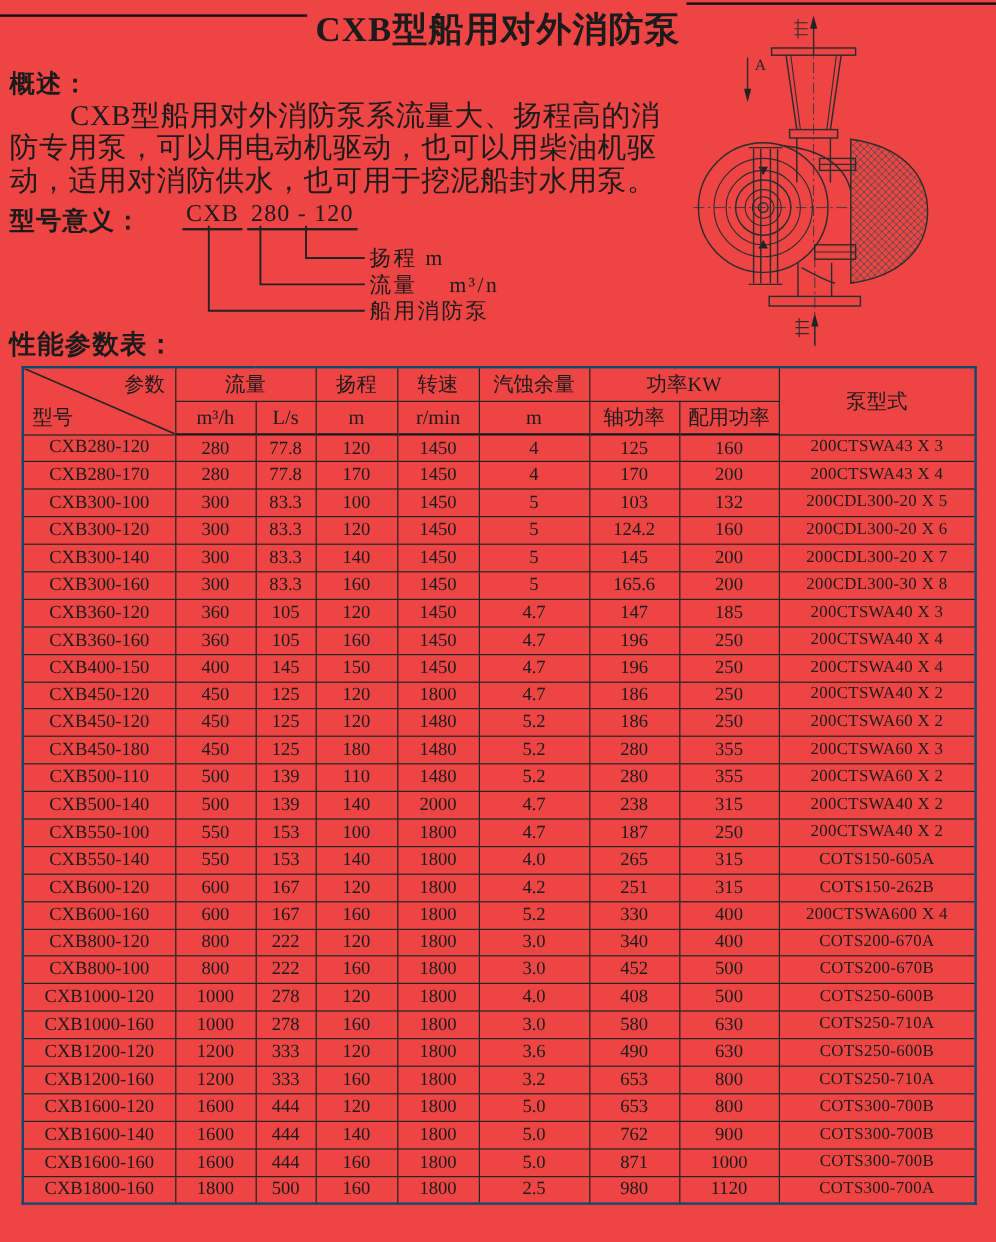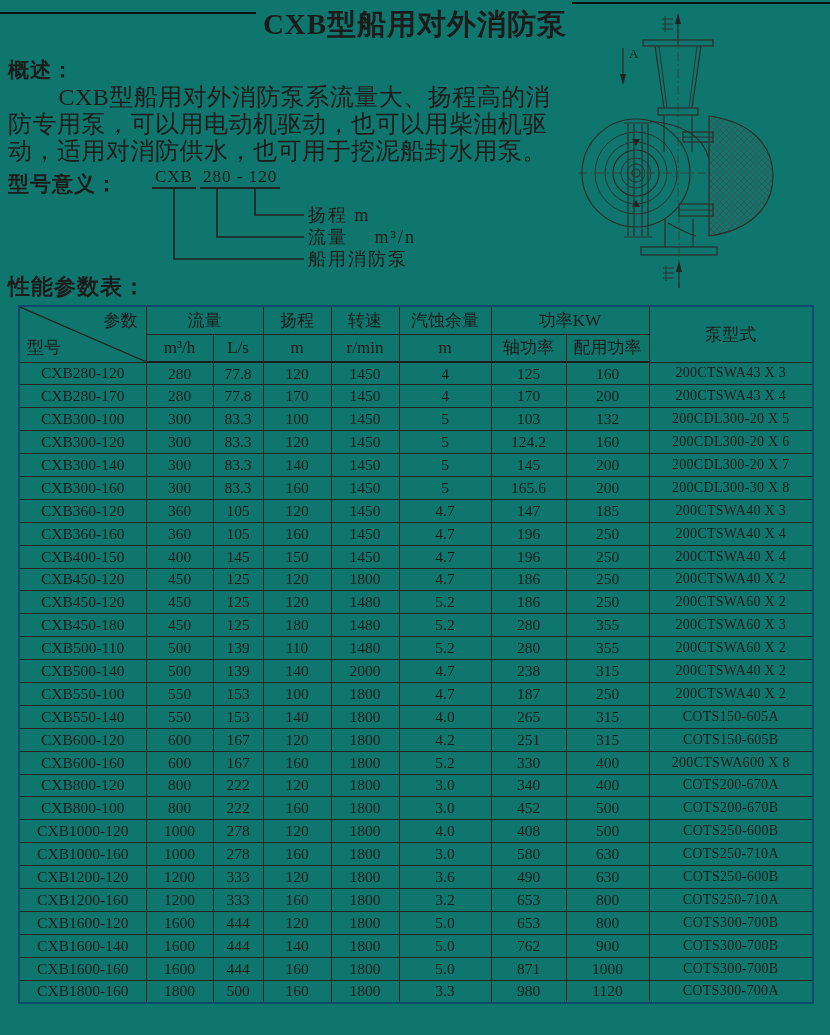--- a/index.html
+++ b/index.html
@@ -1,38 +1,38 @@
 <!DOCTYPE html>
 <html><head>
 <meta charset="utf-8">
 <style>
   * { margin:0; padding:0; box-sizing:border-box; }
   html,body { background:#e8e8e6; }
   .page {
     position:relative; width:830px; height:1035px; margin:0 auto;
-    background:#0f766e; color:#1b1b1b; overflow:hidden;
+    background:#ef4444; color:#1b1b1b; overflow:hidden;
     font-family:"Liberation Serif","DejaVu Serif",serif;
   }
   .edge-line { position:absolute; background:#111; height:2px; }
   .edge-left  { top:12px; left:0; width:256px; }
   .edge-right { top:2px; left:572px; width:258px; }
 
   .title {
     position:absolute; top:5px; left:0; width:100%;
     text-align:center; font-size:29px; font-weight:bold; letter-spacing:1px;
   }
   .sec-heading { position:absolute; font-size:21px; font-weight:bold; letter-spacing:1px; }
   .overview-heading { top:56px; left:8px; }
   .overview-body {
     position:absolute; top:84px; left:8px; width:560px;
     font-size:24px; line-height:27px; text-indent:2.1em; letter-spacing:0.5px;
   }
   .mm-heading { top:170px; left:8px; }
   .mm-code {
-    position:absolute; top:167px; left:152px; font-size:17px; letter-spacing:1px;
+    position:absolute; top:167px; left:152px; font-size:20px; letter-spacing:1px;
   }
   .mm-code .seg { border-bottom:2px solid #222; padding:0 3px 1px 3px; margin-right:4px; }
   .mm-lines { position:absolute; top:188px; left:152px; }
   .mm-lines path { stroke:#222; stroke-width:1.6; fill:none; }
   .mm-label { position:absolute; left:308px; font-size:18px; letter-spacing:2px; }
   .mm-label-head { top:203px;text-align:right; }
   .mm-label-flow { top:225px; }
   .mm-label-pump { top:247px; }
   .table-heading { top:272px; left:8px; font-size:22px; }
 
@@ -369,32 +369,32 @@
     </tr>
         <tr>
       <td class="c-model">CXB600-120</td>
       <td>600</td>
       <td>167</td>
       <td>120</td>
       <td>1800</td>
       <td>4.2</td>
       <td>251</td>
       <td>315</td>
-      <td class="c-type">COTS150-605B</td>
+      <td class="c-type">COTS150-262B</td>
     </tr>
         <tr>
       <td class="c-model">CXB600-160</td>
       <td>600</td>
       <td>167</td>
       <td>160</td>
       <td>1800</td>
       <td>5.2</td>
       <td>330</td>
       <td>400</td>
-      <td class="c-type">200CTSWA600 X 8</td>
+      <td class="c-type">200CTSWA600 X 4</td>
     </tr>
         <tr>
       <td class="c-model">CXB800-120</td>
       <td>800</td>
       <td>222</td>
       <td>120</td>
       <td>1800</td>
       <td>3.0</td>
       <td>340</td>
       <td>400</td>
@@ -487,21 +487,21 @@
       <td>871</td>
       <td>1000</td>
       <td class="c-type">COTS300-700B</td>
     </tr>
         <tr>
       <td class="c-model">CXB1800-160</td>
       <td>1800</td>
       <td>500</td>
       <td>160</td>
       <td>1800</td>
-      <td>3.3</td>
+      <td>2.5</td>
       <td>980</td>
       <td>1120</td>
       <td class="c-type">COTS300-700A</td>
     </tr>
       </tbody>
   </table>
 
 </div>
 
 </body></html>

